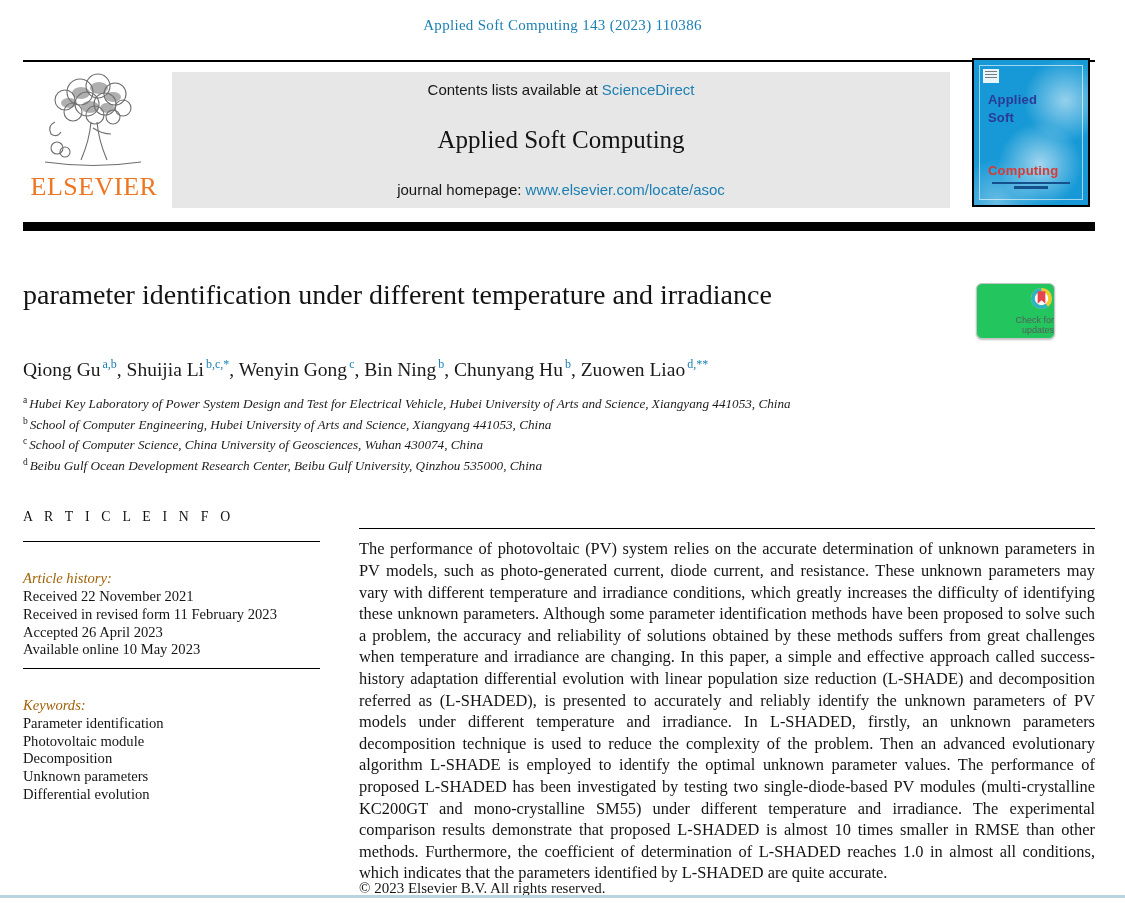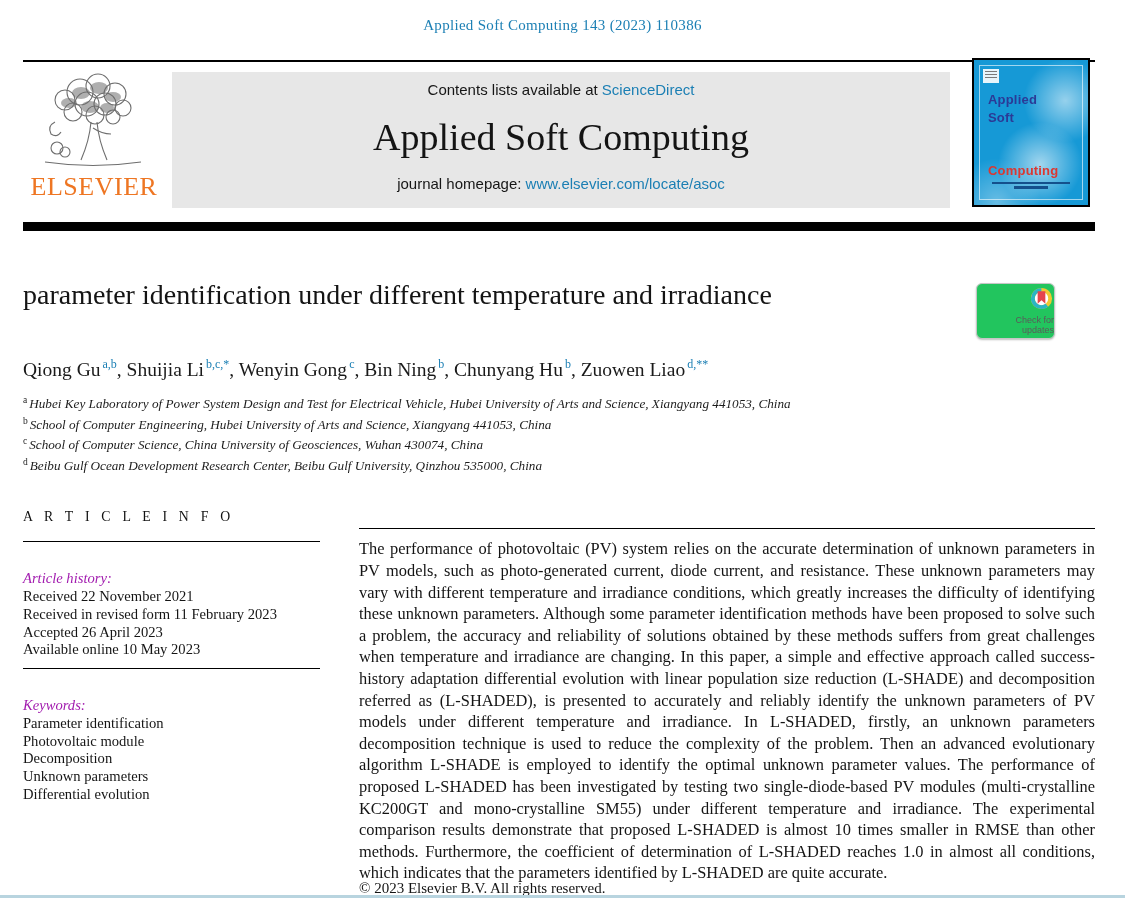--- a/index.html
+++ b/index.html
@@ -24,25 +24,25 @@
   
   #logo-block { position:absolute; left:23px; top:70px; width:142px; height:138px; text-align:center; }
   #logo-block svg { display:block; margin:0 auto; }
   #elsevier-word {
     font-size:26px; color:var(--elsevier_orange); letter-spacing:.5px; margin-top:-2px;
   }
   #banner {
     position:absolute; left:172px; top:72px; width:778px; height:136px;
     background:var(--banner_bg); text-align:center;
     display:flex; flex-direction:column; justify-content:space-between;
-    padding:9px 0 16px;
+    padding:9px 0 10px;
     align-items:center;
   }
   .banner-contents { font-size:15px; color:#161616; }
-  .banner-title    { font-size:38px; color:#141414; }
+  .banner-title    { font-size:25px; color:#141414; }
   a.linkish { color:var(--link_blue); text-decoration:none; cursor:pointer; }
   .banner-home { font-size:15px; color:#161616; }
 
   
   #cover {
     position:absolute; left:972px; top:58px; width:118px; height:149px;
     border:2px solid #000;
     background:
       radial-gradient(circle at 80% 28%, rgba(255,255,255,.55), rgba(255,255,255,0) 30%),
       radial-gradient(circle at 58% 72%, rgba(255,255,255,.6), rgba(255,255,255,0) 34%),
@@ -82,21 +82,21 @@
   .affil sup { font-size:9.5px; font-style:normal; margin-right:2px; }
 
   
   .col-heading { font-size:13.8px; letter-spacing:4.2px; color:#111; }
   #left-col  { position:absolute; left:23px;  top:509px; width:297px; }
   #right-col { position:absolute; left:359px; top:509px; width:736px; }
   .rule-thin { height:1.4px; background:#000; }
   #left-col .rule-a { margin:16px 0 11px; }
   #left-col .rule-b { margin:9px 0 10px; }
   .info-line  { font-size:14.6px; line-height:17.7px; color:#151515; }
-  .info-label { font-style:italic; font-size:14.6px; line-height:17.7px; color:#a21caf;margin-top:28px; }
+  .info-label { font-style:italic; font-size:14.6px; line-height:17.7px; color:#a16207;margin-top:28px; }
   #right-col .rule-c { margin:19px 0 0; }
   #abstract-text {
     margin-top:9px; font-size:16.4px; line-height:21.6px; text-align:justify; color:#141414;
   }
   #copyright {
     position:absolute; left:359px; top:880px; width:736px; text-align:left;
     font-size:15px; color:#141414;
   }
 </style>
 </head>

